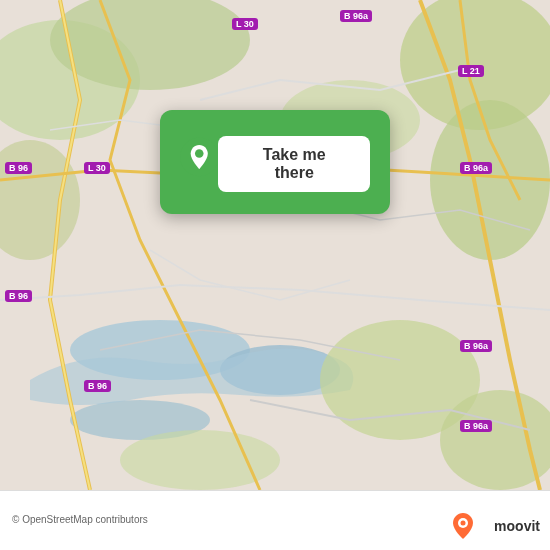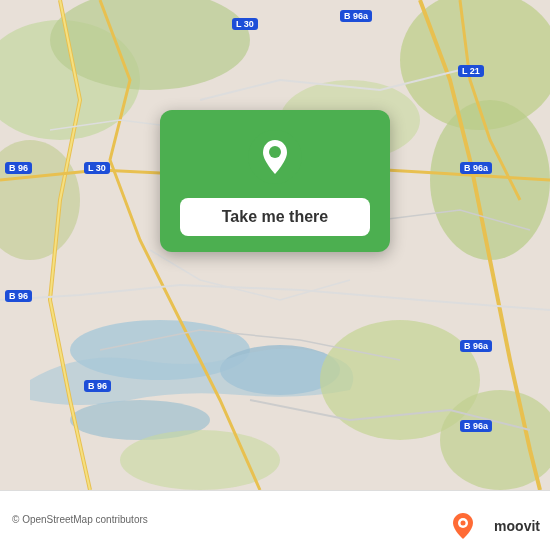--- a/index.html
+++ b/index.html
@@ -15,21 +15,21 @@
 
     
     .map-card {
       position: absolute;
       top: 110px;
       left: 160px;
       width: 230px;
       background: #4caf50;
       border-radius: 12px;
       display: flex;
-      flex-direction: column;
+      flex-direction: row;
       align-items: center;
       padding: 20px 20px 16px;
       box-shadow: 0 4px 16px rgba(0,0,0,0.3);
       z-index: 10;
     }
 
     .pin-icon {
       width: 54px;
       height: 54px;
       margin-bottom: 14px;
@@ -95,21 +95,21 @@
       width: 100%;
       height: 100%;
     }
 
     
     .road-label {
       position: absolute;
       font-size: 9px;
       font-weight: bold;
       color: #fff;
-      background: #1d4ed8;
+      background: #a21caf;
       border-radius: 3px;
       padding: 1px 4px;
       z-index: 5;
     }
   </style>
 </head>
 <body>
 
 <div id="map-container">
 

